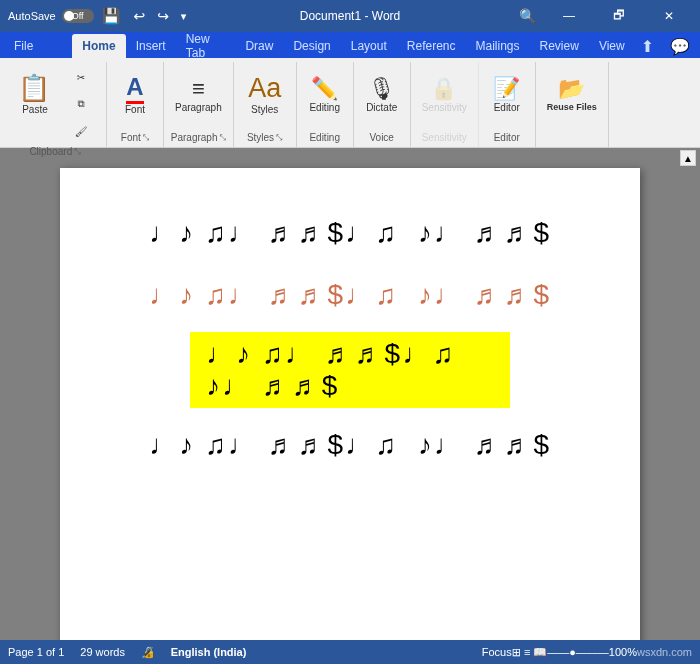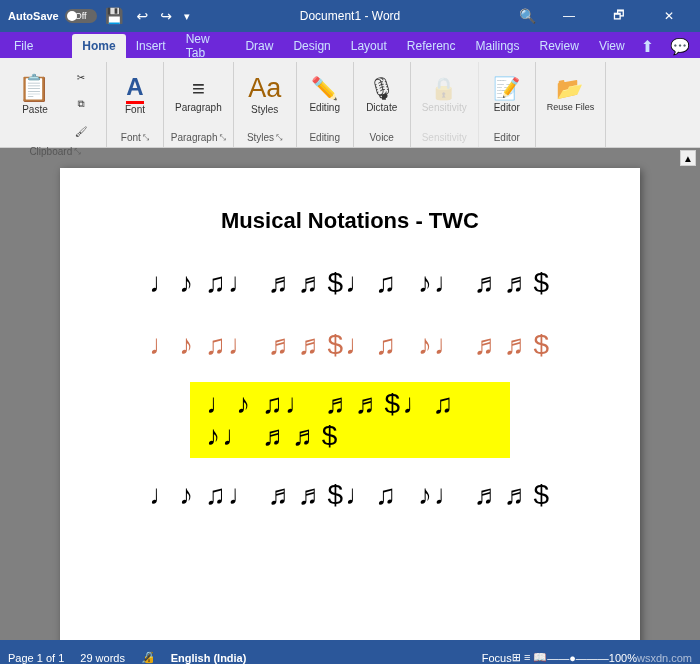--- a/index.html
+++ b/index.html
@@ -34,21 +34,21 @@
       width: 10px; height: 10px;
       background: white;
       border-radius: 50%;
       position: absolute;
       left: 2px;
     }
     .win-btn { width: 46px; height: 32px; display: flex; align-items: center; justify-content: center; font-size: 12px; cursor: pointer; color: white; }
 
     
     .ribbon-tabs {
-      background: #6d28d9;
+      background: #1d4ed8;
       display: flex;
       align-items: flex-end;
       padding: 0 4px;
       height: 26px;
     }
     .ribbon-tab {
       padding: 4px 10px;
       font-size: 12px;
       color: #cce0ff;
       cursor: pointer;
@@ -130,21 +130,21 @@
     }
     .small-group { display: flex; flex-direction: column; gap: 1px; }
     .ribbon-btn-disabled { opacity: 0.4; }
 
     
     .status-bar {
       background: #2b579a;
       color: white;
       height: 24px;
       display: flex;
-      align-items: flex-end;
+      align-items: center;
       padding: 0 8px;
       font-size: 11px;
       position: absolute;
       bottom: 0;
       width: 100%;
     }
     .status-left { display: flex; gap: 16px; align-items: center; }
     .status-right { margin-left: auto; display: flex; align-items: center; }
 
     
@@ -203,21 +203,21 @@
       justify-content: center;
       font-size: 10px;
       cursor: pointer;
     }
   </style>
 </head>
 <body>
 
 <div class="title-bar">
   <div class="title-bar-left">
-    <span style="font-size:11px;font-weight:bold;">AutoSave</span>
+    <span style="font-size:11px;">AutoSave</span>
     <div class="toggle-off">
       <span style="font-size:9px;color:white;margin-left:8px;">Off</span>
     </div>
     <span style="font-size:15px;cursor:pointer;padding:2px 3px;">💾</span>
     <span style="font-size:14px;cursor:pointer;padding:2px 3px;">↩</span>
     <span style="font-size:14px;cursor:pointer;padding:2px 3px;">↪</span>
     <span style="font-size:11px;cursor:pointer;padding:2px 3px;">▾</span>
   </div>
   <div class="title-bar-center">Document1 - Word</div>
   <div class="title-bar-right">
@@ -356,33 +356,32 @@
     </div>
     <div class="ribbon-group-label">
       <span>Editor</span>
     </div>
   </div>
 
   <div class="ribbon-group">
     <div class="ribbon-group-content">
       <div class="ribbon-btn" style="min-width:50px;">
         <span style="font-size:22px;">📂</span>
-        <span style="font-size:9px;text-align:center;">Reuse Files</span>
+        <span style="font-size:9px;text-align:center;font-weight:bold;">Reuse Files</span>
       </div>
     </div>
     <div class="ribbon-group-label">
     </div>
   </div>
 
   <div class="scroll-collapse">▲</div>
 </div>
 
 <div class="doc-area">
   <div class="page">
-    <div class="doc-title">Musical Notations - TWC</div>
 
     <div class="music-row" style="color:#000;">
       <span>♩♪ ♫♩ ♬♬$♩♫&nbsp; ♪♩ ♬♬$</span>
     </div>
 
     <div class="music-row" style="color:#cd7050;">
       <span>♩♪ ♫♩ ♬♬$♩♫&nbsp; ♪♩ ♬♬$</span>
     </div>
 
     <div class="music-row highlighted" style="color:#000;background:#ffff00;padding:6px 16px;display:inline-flex;">

